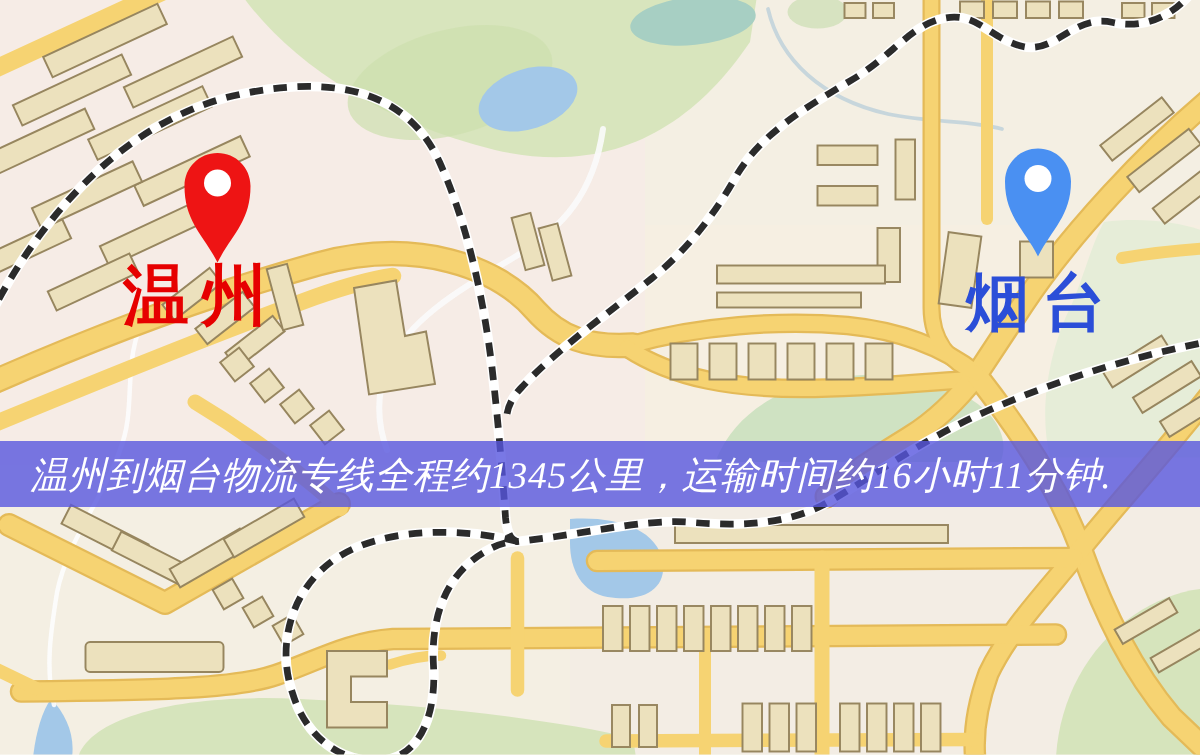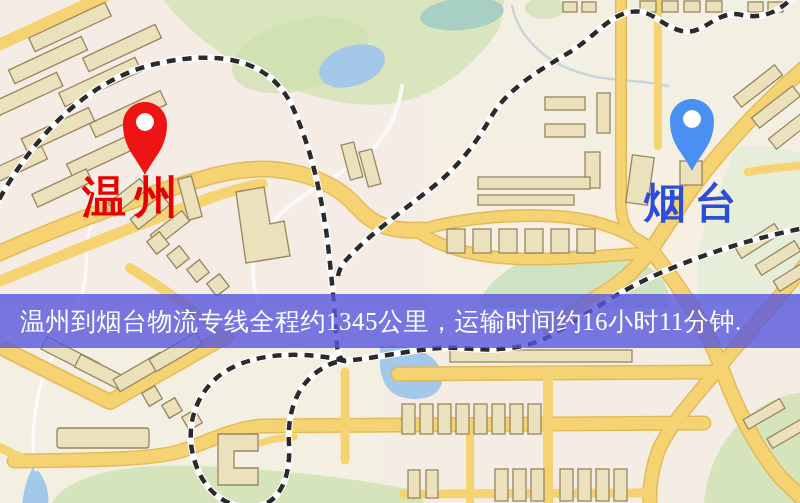--- a/index.html
+++ b/index.html
@@ -4,22 +4,22 @@
 <style>
   html,body{margin:0;padding:0;}
   body{width:800px;height:503px;overflow:hidden;position:relative;
        font-family:"Liberation Sans","DejaVu Sans",sans-serif;}
   .map-container{position:relative;width:800px;height:503px;overflow:hidden;}
   .map-container svg{position:absolute;left:0;top:0;display:block;}
   .place-label{position:absolute;font-family:"Liberation Serif","DejaVu Serif",serif;
                font-weight:bold;line-height:1;white-space:nowrap;user-select:none;}
   .place-label.origin{left:82px;top:176px;font-size:44px;letter-spacing:8px;}
   .place-label.destination{left:644px;top:182px;font-size:42px;letter-spacing:9px;}
-  .banner{position:absolute;left:0;top:294px;width:800px;height:54px;
-          display:flex;align-items:center;}
+  .banner{position:absolute;left:0;top:294px;width:800px;height:44px;
+          display:flex;align-items:center;font-style:italic;}
   .banner span{font-family:"Liberation Serif","DejaVu Serif",serif;
                font-size:25px;padding-left:20px;letter-spacing:0.5px;white-space:nowrap;}
 </style>
 </head>
 <body>
 
 <div class="map-container">
 
   <svg width="800" height="503" viewBox="0 0 800 503">
 

